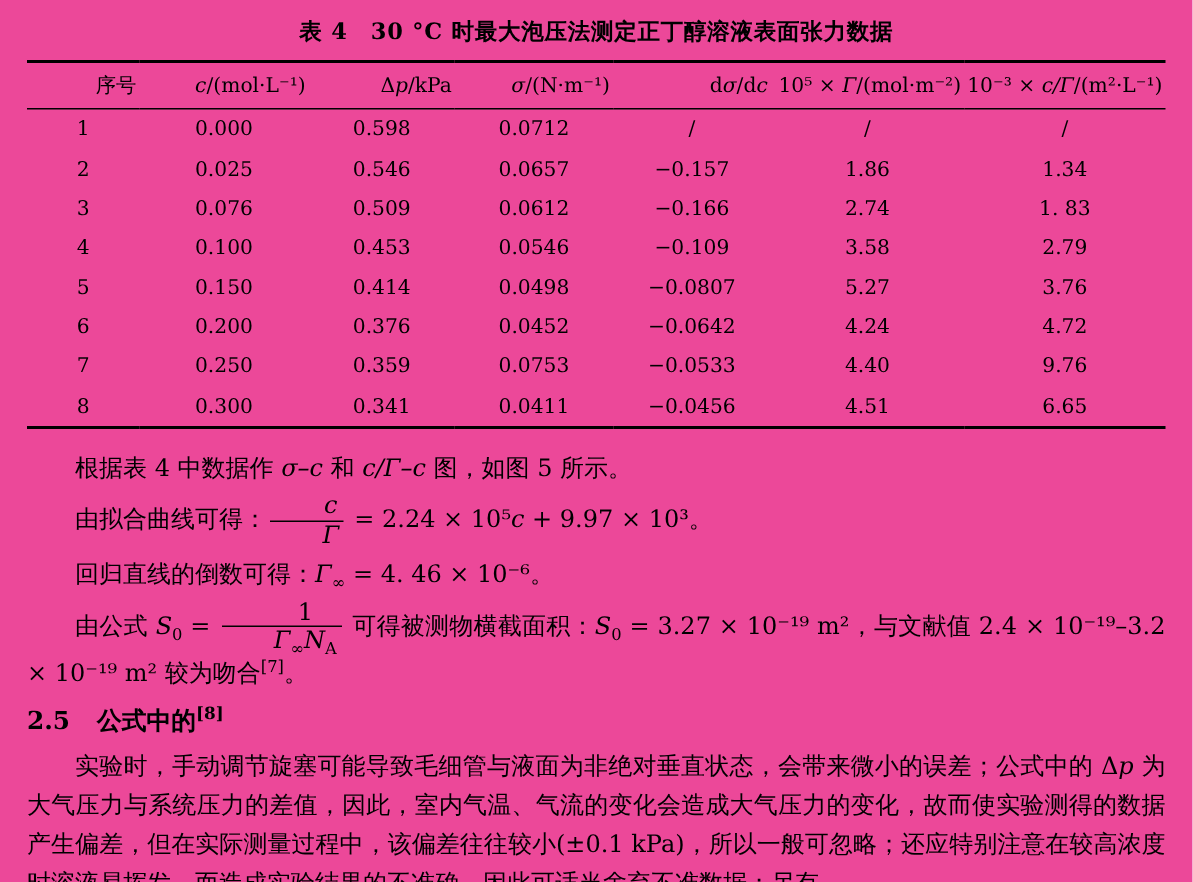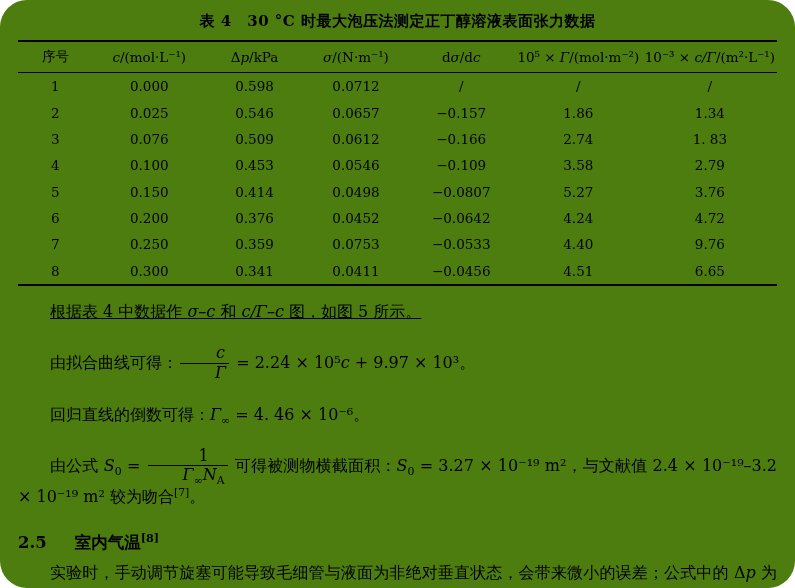--- a/index.html
+++ b/index.html
@@ -1,75 +1,74 @@
 <!DOCTYPE html>
 <html><head>
 <meta charset="utf-8">
 <style>
   html,body{margin:0;padding:0;background:#fff;}
   .page{
     position:relative;
     width:795px;height:588px;
-    background:#4d7c0f;
+    background:#ec4899;
     color:#000;
     font-family:"DejaVu Serif","Liberation Serif",serif;
     overflow:hidden;
     box-sizing:border-box;
     padding:10px 18px 0 18px;
-    border-radius:27px;
   }
   .tbl-title{
     text-align:center;
     font-weight:bold;
     font-size:15px;
     margin:2px 0 9px 0;
     letter-spacing:0.5px;
   }
   table.data{
     width:100%;
     border-collapse:collapse;
     border-top:2.5px solid #000;
     border-bottom:2.5px solid #000;
     font-size:13.5px;
   }
   table.data th{
     font-weight:normal;
     border-bottom:1.5px solid #000;
     padding:6px 2px;
-    text-align:center;
+    text-align:right;
     white-space:nowrap;
   }
   table.data td{
     text-align:center;
     padding:5.2px 2px;
     white-space:nowrap;
   }
   .i{font-style:italic;}
   .sp{vertical-align:super;font-size:0.68em;line-height:0;}
   .sb{vertical-align:sub;font-size:0.68em;line-height:0;}
   .body-text{font-size:16px;line-height:26px;text-align:justify;}
   .para{margin:0;text-indent:2em;}
-  .para.eq{margin:20px 0;}
+  .para.eq{margin:4px 0;}
   .frac{
     display:inline-block;
     vertical-align:middle;
     text-align:center;
     line-height:1.05;
     margin:0 2px;
   }
   .frac .num{display:block;border-bottom:1px solid #000;padding:0 3px 1px 3px;}
   .frac .den{display:block;padding:1px 3px 0 3px;}
   .sec-heading{
     font-weight:bold;
     font-size:16.5px;
     margin:6px 0 4px 0;
     text-indent:0;
   }
-  .sec-heading .num{margin-right:28px;}
-  .mt{margin-top:13px;text-decoration:underline;}
+  .sec-heading .num{margin-right:18px;}
+  .mt{margin-top:13px;}
 </style>
 </head>
 <body>
 
 <div class="page">
 
   <div class="tbl-title">表 4　30 °C 时最大泡压法测定正丁醇溶液表面张力数据</div>
 
   <table class="data">
     <thead>
@@ -161,18 +160,18 @@
 
   <div class="body-text">
     <p class="para mt"><span>根据表 4 中数据作 </span><span class="i">σ–c</span><span> 和 </span><span class="i">c/Γ–c</span><span> 图，如图 5 所示。</span></p>
 
     <p class="para eq"><span>由拟合曲线可得：</span><span class="frac"><span class="num i">c</span><span class="den i">Γ</span></span><span> = 2.24 × 10⁵</span><span class="i">c</span><span> + 9.97 × 10³。</span></p>
 
     <p class="para eq"><span>回归直线的倒数可得：</span><span class="i">Γ</span><span class="sb">∞</span><span> = 4. 46 × 10⁻⁶。</span></p>
 
     <p class="para eq"><span>由公式 </span><span class="i">S</span><span class="sb">0</span><span> = </span><span class="frac"><span class="num">1</span><span class="den"><span class="i">Γ</span><span class="sb">∞</span><span class="i">N</span><span class="sb">A</span></span></span><span> 可得被测物横截面积：</span><span class="i">S</span><span class="sb">0</span><span> = 3.27 × 10⁻¹⁹ m²，与文献值 2.4 × 10⁻¹⁹–3.2 × 10⁻¹⁹ m² </span><span>较为吻合</span><span class="sp">[7]</span><span>。</span></p>
 
-    <p class="para sec-heading"><span class="num">2.5</span><span>室内气温</span><span class="sp">[8]</span></p>
+    <p class="para sec-heading"><span class="num">2.5</span><span>公式中的</span><span class="sp">[8]</span></p>
 
     <p class="para"><span>实验时，手动调节旋塞可能导致毛细管与液面为非绝对垂直状态，会带来微小的误差；公式中的 </span><span>Δ</span><span class="i">p</span><span> 为大气压力与系统压力的差值，因此，室内气温、气流的变化会造成大气压力的变化，故而使实验测得的数据产生偏差，但在实际测量过程中，该偏差往往较小(±0.1 kPa)，所以一般可忽略；还应特别注意在较高浓度时溶液易挥发，而造成实验结果的不准确，因此可适当舍弃不准数据；另有</span></p>
   </div>
 
 </div>
 
 </body></html>

